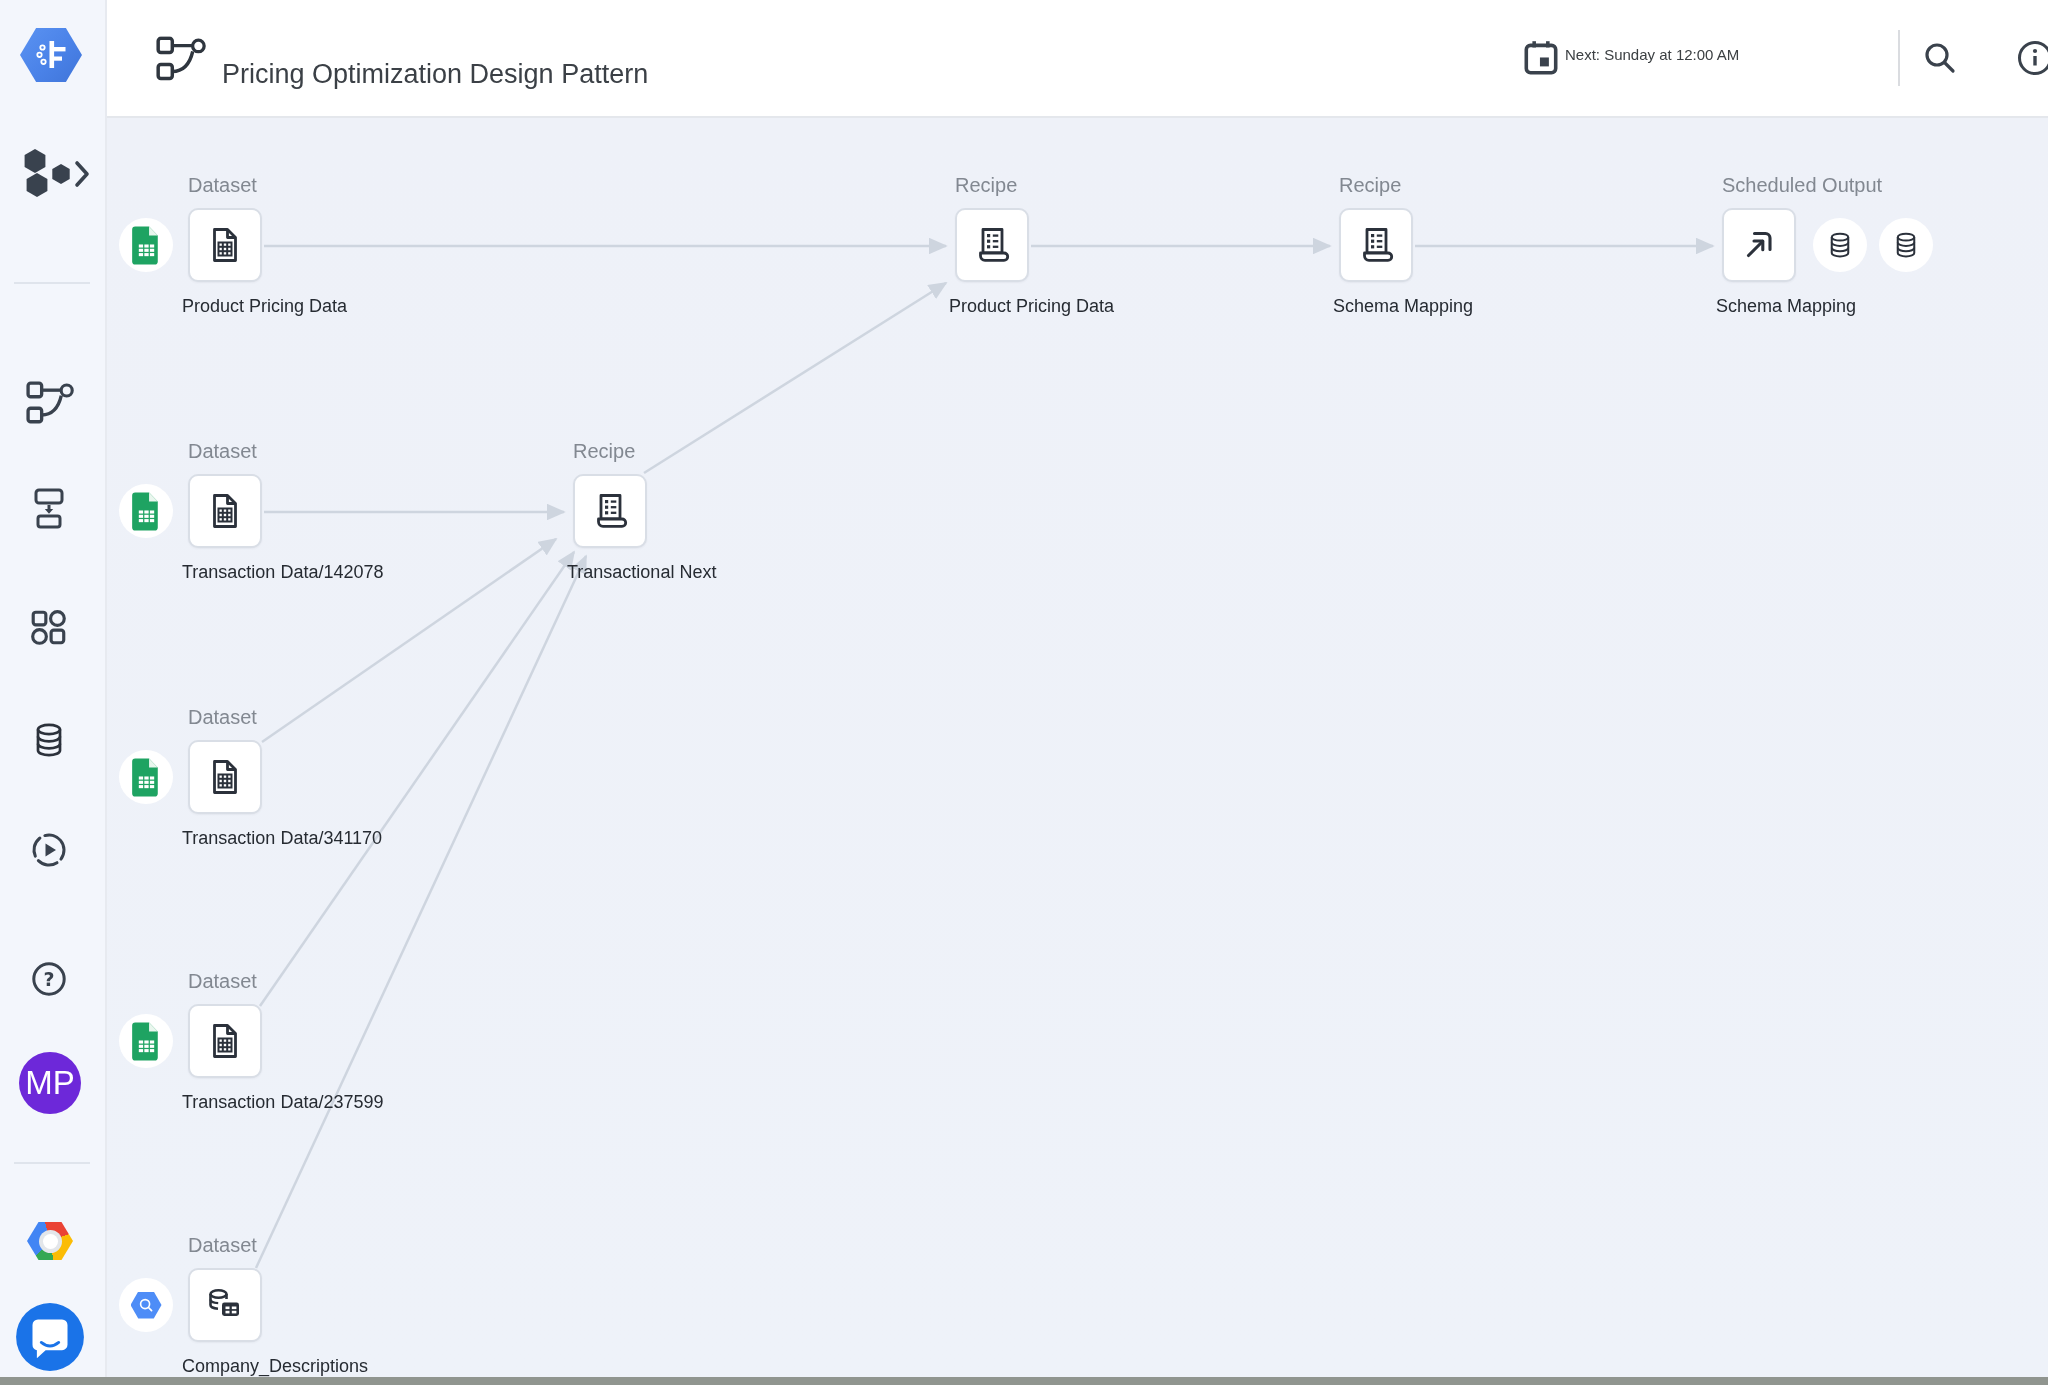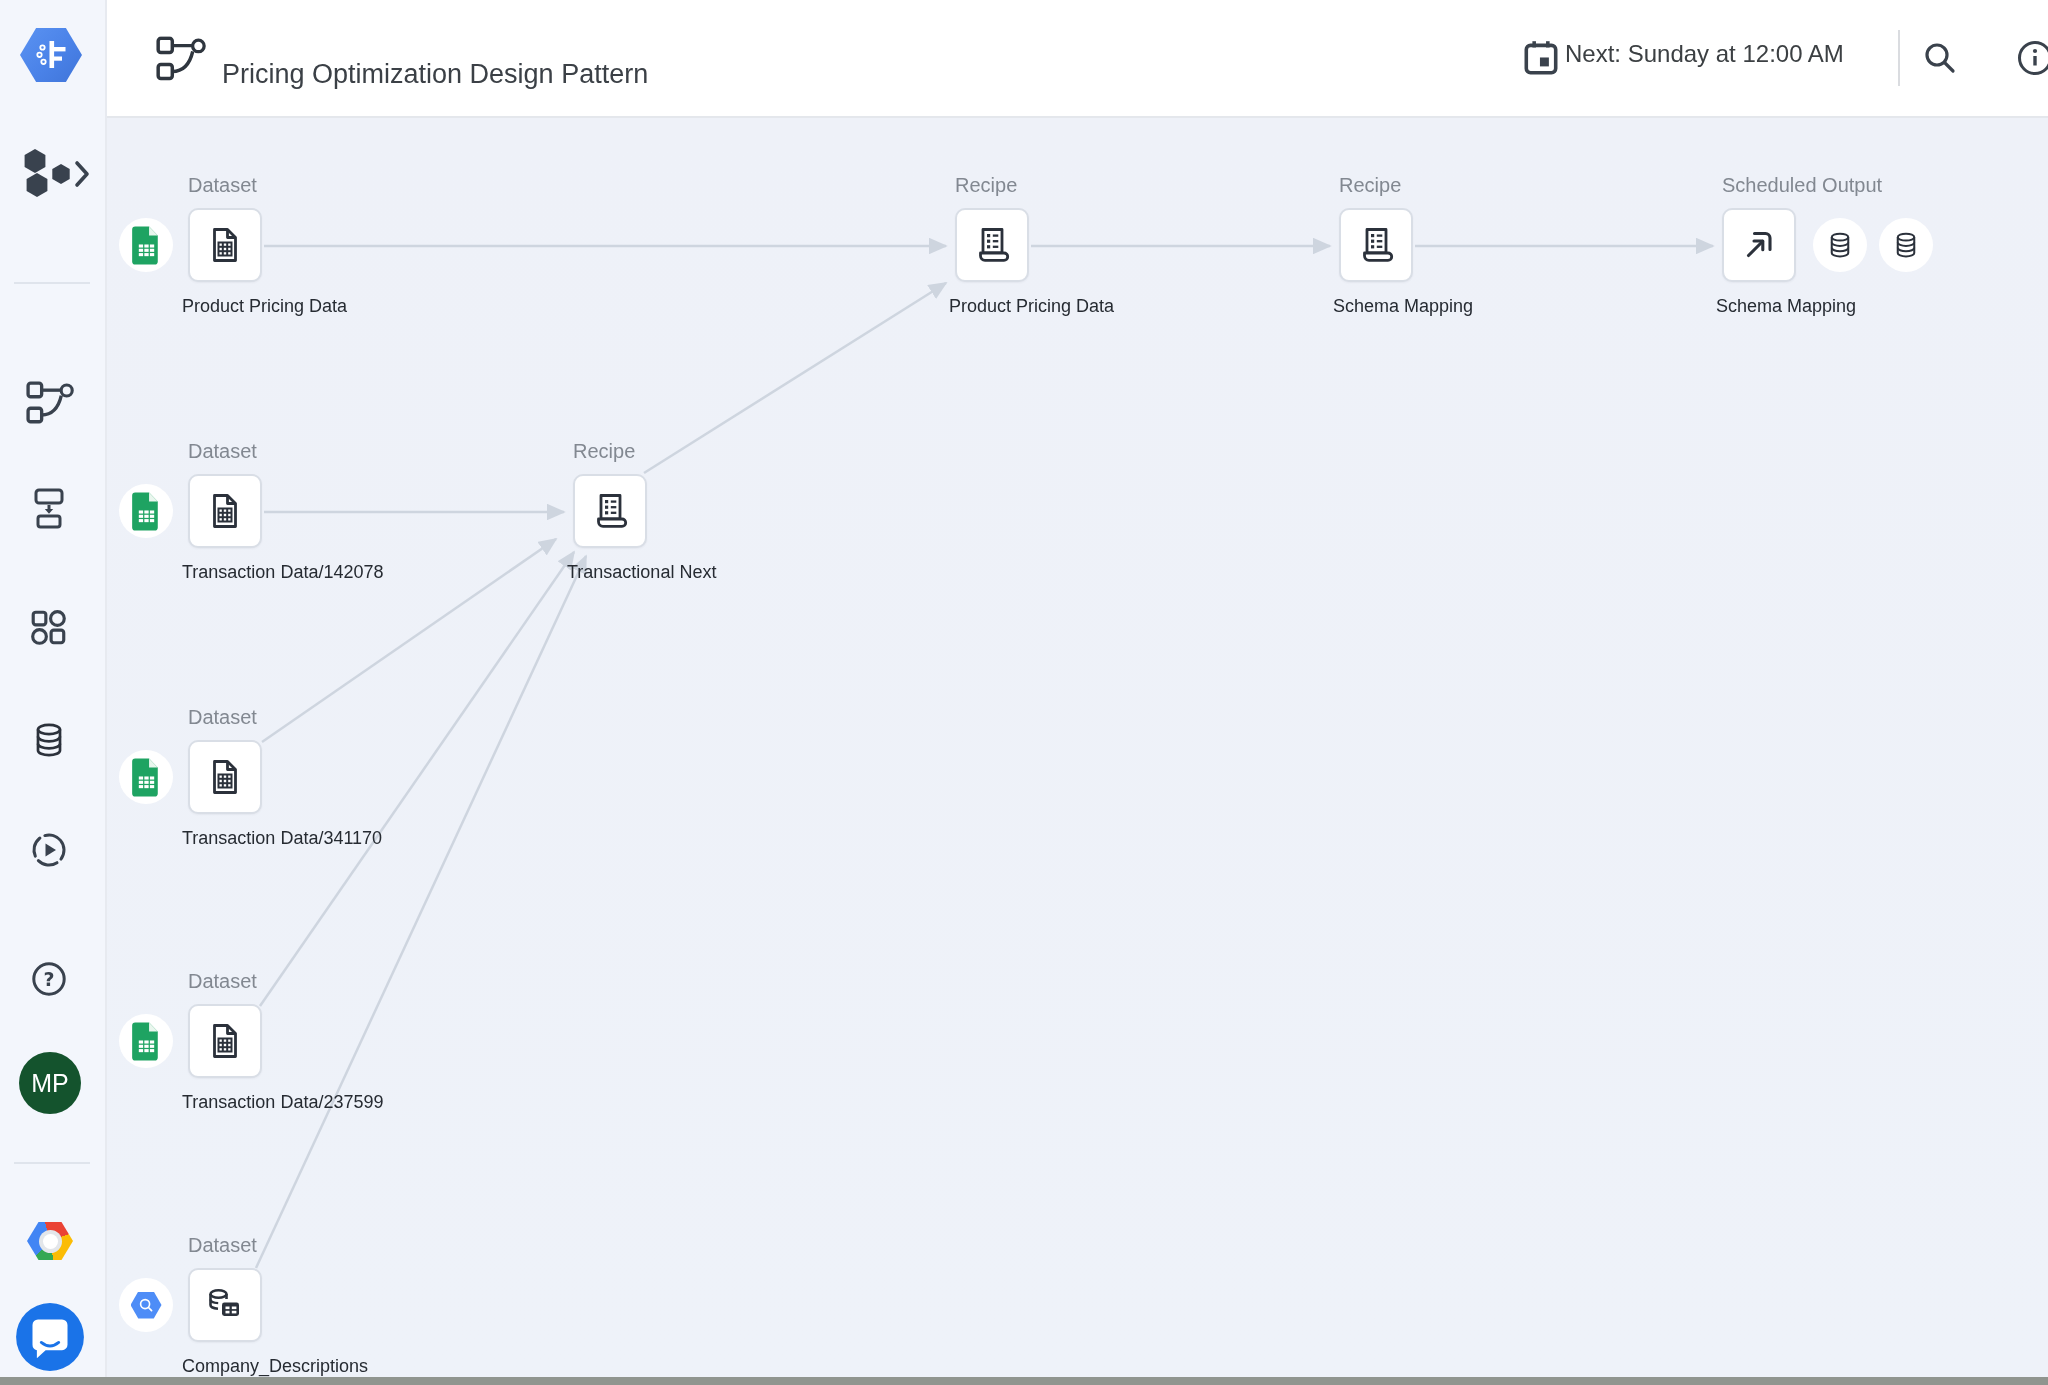--- a/index.html
+++ b/index.html
@@ -6,30 +6,30 @@
   html,body{width:2048px;height:1385px;overflow:hidden}
   body{font-family:"Liberation Sans",sans-serif;background:#fff}
   .app{position:relative;width:2048px;height:1385px;background:#eef1f8;overflow:hidden}
 
   
   .rail{position:absolute;left:0;top:0;width:107px;height:1385px;background:#f3f6fc;border-right:2px solid #e7eaf0;z-index:30}
   .rail-item{position:absolute;display:flex;align-items:center;justify-content:center}
   .rail-divider{position:absolute;left:14px;width:76px;height:2px;background:#dfe4ec}
   .logo-hex{width:62px;height:56px;background:linear-gradient(135deg,#5b93f2 0%,#4a82e8 55%,#3f74d8 100%);
     clip-path:polygon(26% 2%,74% 2%,100% 50%,74% 98%,26% 98%,0% 50%);display:flex;align-items:center;justify-content:center}
-  .avatar{width:62px;height:62px;border-radius:50%;background:#14532d;color:#fff;display:flex;align-items:center;justify-content:center;font-size:25px}
+  .avatar{width:62px;height:62px;border-radius:50%;background:#6d28d9;color:#fff;display:flex;align-items:center;justify-content:center;font-size:33px}
   .gcp-hex{width:46px;height:38px;clip-path:polygon(25% 0,75% 0,100% 50%,75% 100%,25% 100%,0 50%);
     background:conic-gradient(from -90deg at 50% 50%, #4285f4 0deg 75deg, #ea4335 75deg 160deg, #fbbc05 160deg 260deg, #34a853 260deg 315deg, #4285f4 315deg 360deg);
     display:flex;align-items:center;justify-content:center}
   .gcp-core{width:15px;height:15px;border-radius:50%;background:#fff;box-shadow:0 0 0 4px #e3e6ea}
 
   
   .header{position:absolute;left:107px;top:0;width:1941px;height:118px;background:#fff;border-bottom:2px solid #e4e7ec;z-index:20;overflow:hidden}
   .header-title{position:absolute;left:115px;top:16px;height:116px;display:flex;align-items:center;font-size:27px;color:#3b4046;white-space:nowrap}
-  .sched{position:absolute;left:1458px;top:0;height:108px;display:flex;align-items:center;font-size:24px;color:#3c4043;white-space:nowrap}
+  .sched{position:absolute;left:1458px;top:0;height:108px;display:flex;align-items:center;font-size:15px;color:#3c4043;white-space:nowrap}
   .hdr-divider{position:absolute;left:1791px;top:30px;width:2px;height:56px;background:#dadce0}
 
   
   .canvas-bg{position:absolute;left:107px;top:120px;width:1941px;height:1265px;background:linear-gradient(180deg,#eef1f8 0%,#eef2f9 100%)}
   .edges{position:absolute;left:0;top:0;z-index:1;pointer-events:none}
   .bottom-bar{position:absolute;left:0;top:1377px;width:2048px;height:8px;background:#90958f;z-index:50}
 
   
   .node{position:absolute;z-index:2;width:430px}
   .node-type{font-size:20px;color:#828891;height:22px;margin-bottom:12px;margin-left:2px;white-space:nowrap}

